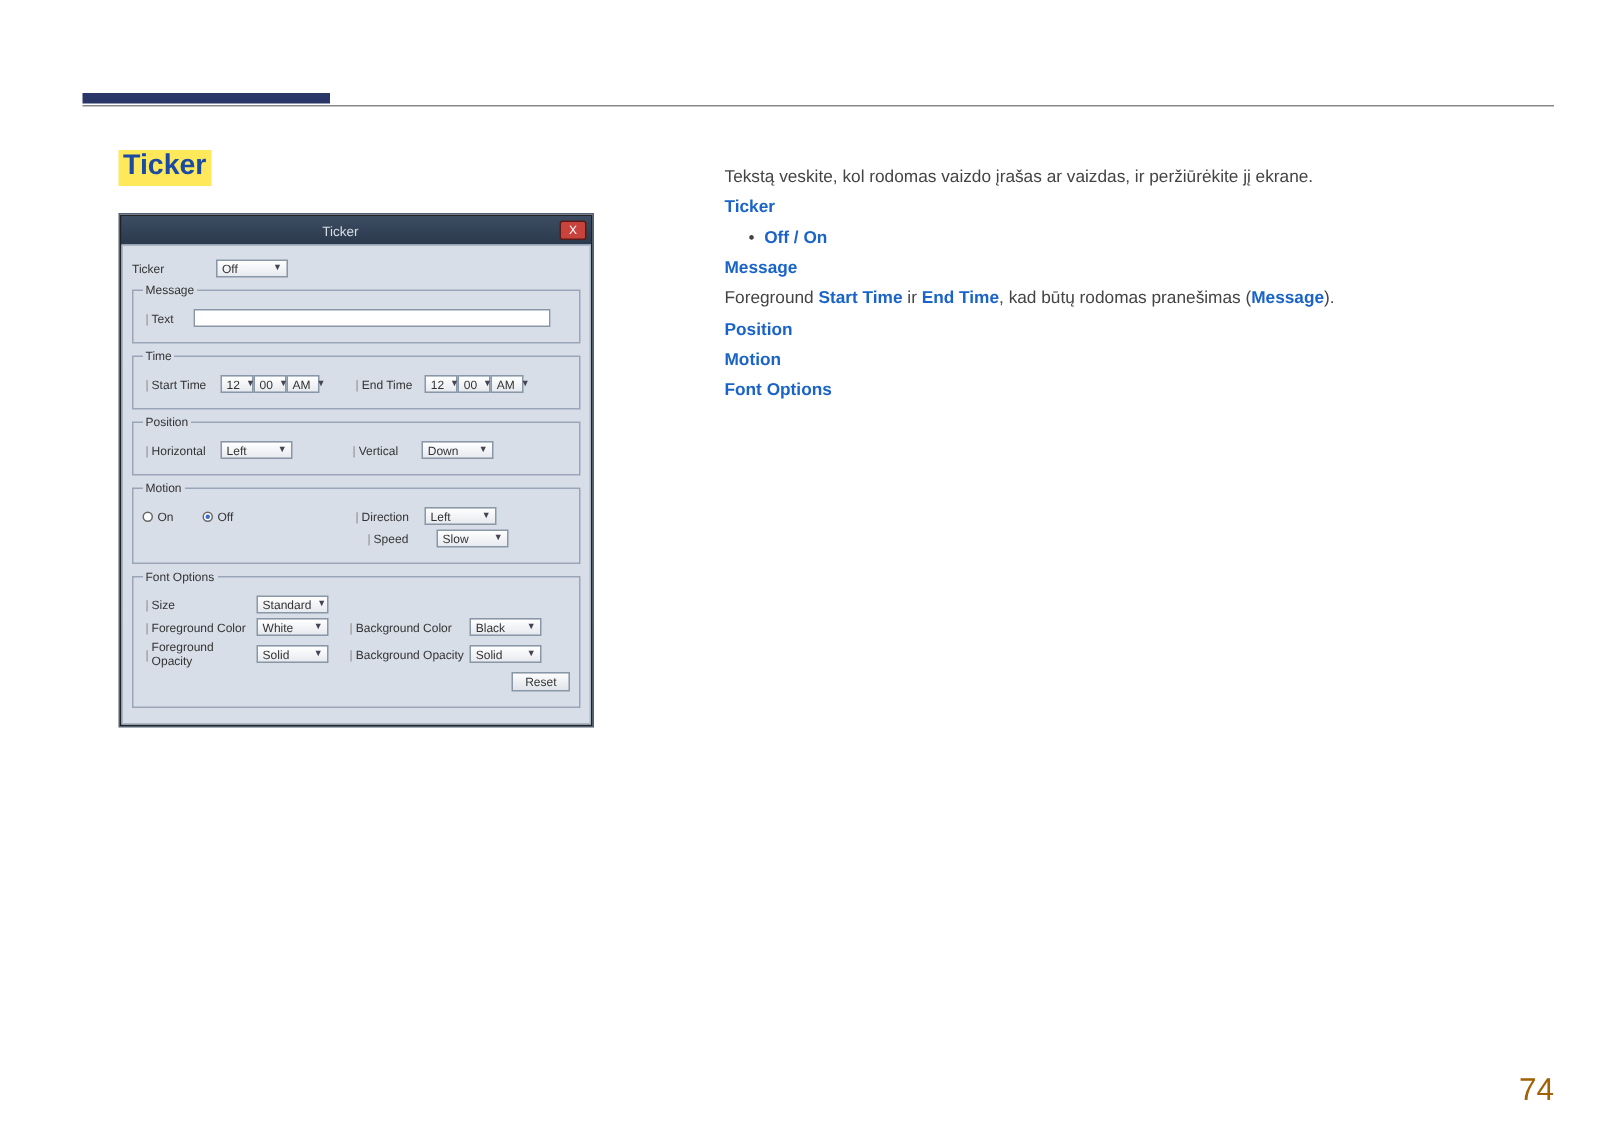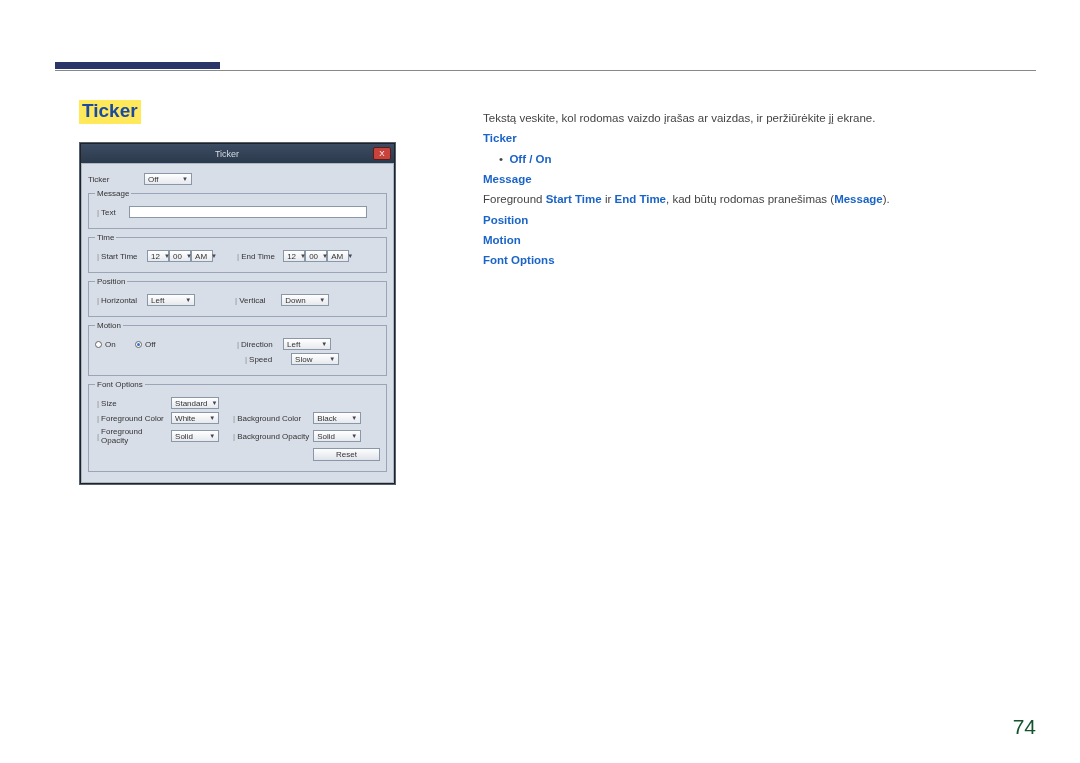--- a/index.html
+++ b/index.html
@@ -137,21 +137,21 @@
     .radio.checked::after {
       content:"";
       position:absolute;
       top:1px;left:1px;width:3px;height:3px;
       background:#3a6bcd;border-radius:50%;
     }
     .btn {
       font-size: 8px;
       background: linear-gradient(#fdfdfd,#dfe4ea);
       border: 1px solid #8a97a6;
-      padding: 1px 22px;
+      padding: 1px 8px;
       height: 13px;
       display:inline-flex;align-items:flex-start;
     }
     .footer-btns {
       display:flex;
       justify-content:flex-end;
       gap:4px;
       margin-top:4px;
     }
     .right-col {
@@ -161,21 +161,21 @@
       color: #444;
       padding-top: 8px;
     }
     .right-col p { margin: 1px 0; }
     .blue { color: #1a64c8; font-weight: bold; }
     .page-num {
       position: absolute;
       right: 44px;
       bottom: 24px;
       font-size: 21px;
-      color: #14532d;
+      color: #a16207;
     }
     .indent { padding-left: 16px; }
     .sub-lbl { width:70px; }
     .half-right { margin-left: 24px; }
   </style>
 </head>
 <body>
 
 <div class="top-bar"></div>
 <div class="hr-line"></div>

